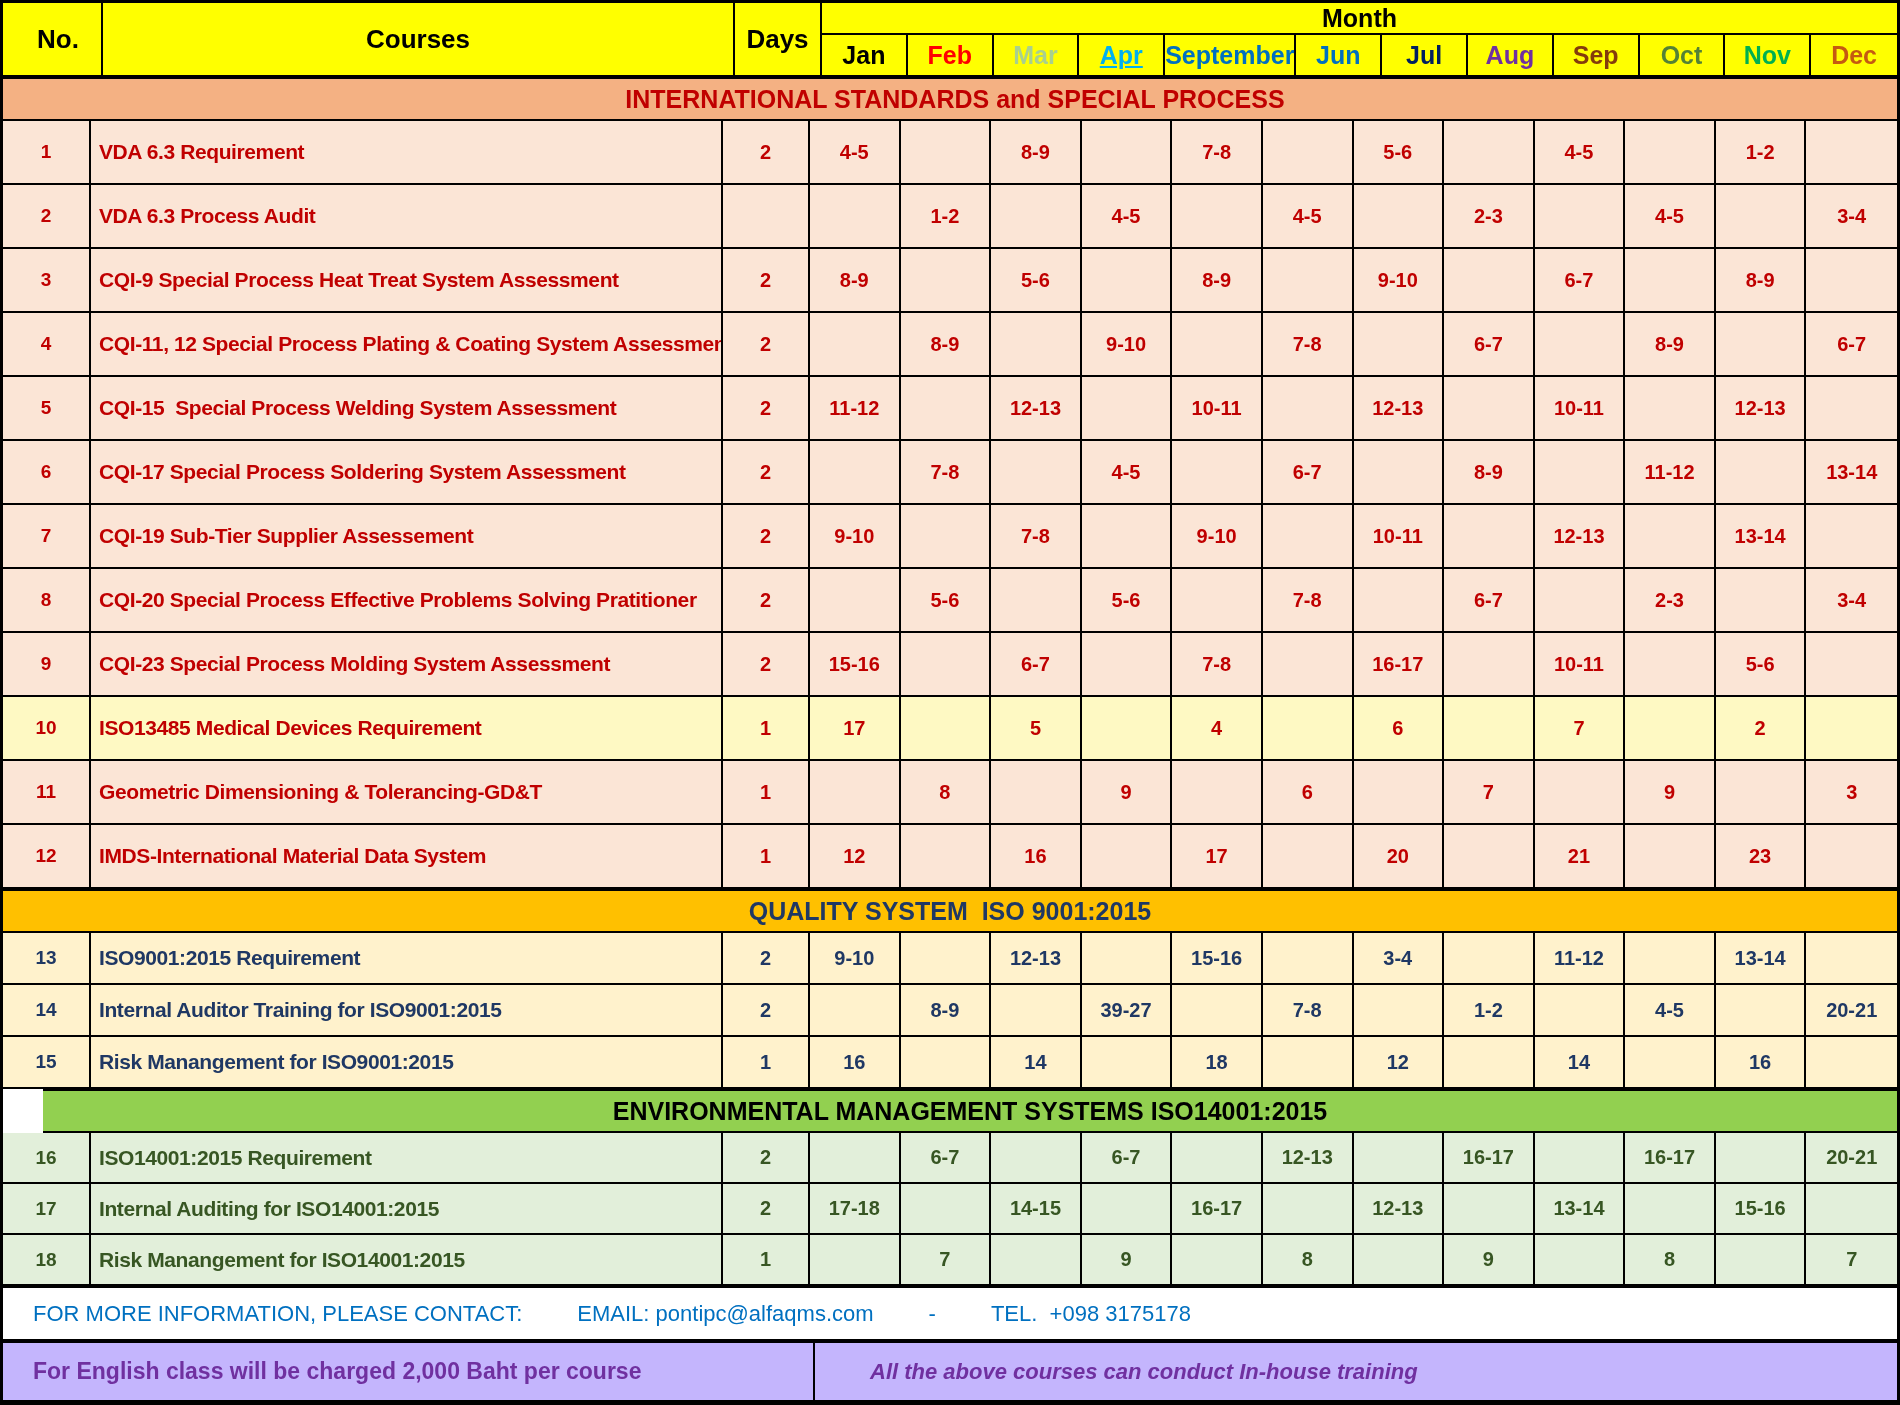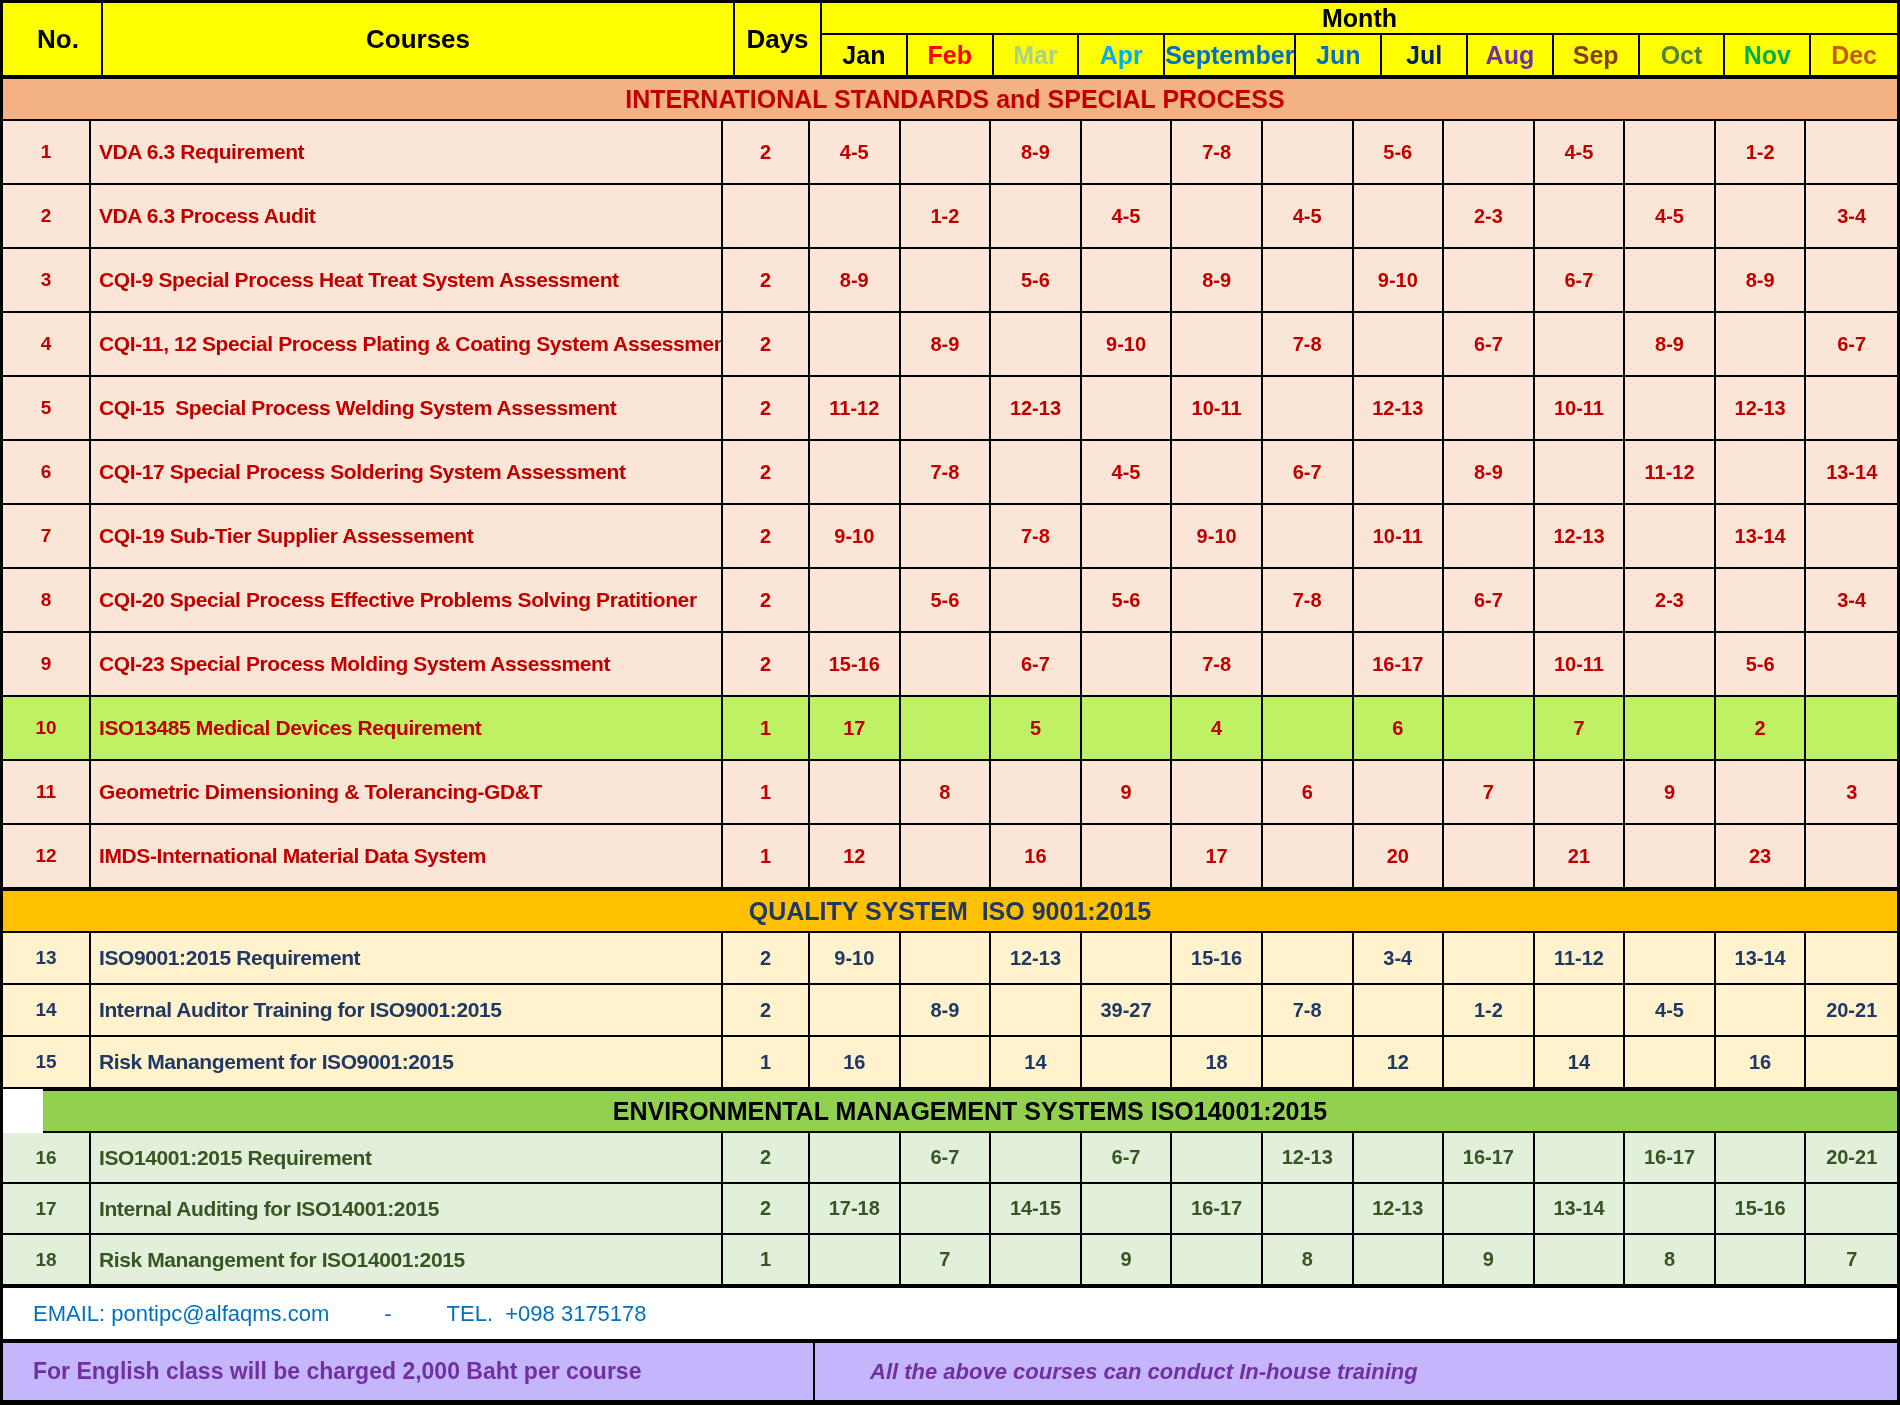--- a/index.html
+++ b/index.html
@@ -78,21 +78,21 @@
   <div class="header-row">
     <div class="hcell">No.</div>
     <div class="hcell">Courses</div>
     <div class="hcell">Days</div>
     <div class="month-block">
       <div class="month-banner">Month</div>
       <div class="months-grid" id="months-row">
           <div class="month-cell" style="color: #000000;">Jan</div>
           <div class="month-cell" style="color: rgb(255, 0, 0);">Feb</div>
           <div class="month-cell" style="color: rgb(169, 208, 142);">Mar</div>
-          <div class="month-cell" style="color: rgb(0, 176, 240);">Apr</div>
+          <div class="month-cell" style="color: rgb(0, 176, 240); text-decoration: underline;">Apr</div>
           <div class="month-cell" style="color: rgb(0, 112, 192);">September</div>
           <div class="month-cell" style="color: rgb(0, 112, 192);">Jun</div>
           <div class="month-cell" style="color: rgb(0, 32, 96);">Jul</div>
           <div class="month-cell" style="color: rgb(112, 48, 160);">Aug</div>
           <div class="month-cell" style="color: rgb(132, 60, 12);">Sep</div>
           <div class="month-cell" style="color: rgb(84, 130, 53);">Oct</div>
           <div class="month-cell" style="color: rgb(0, 176, 80);">Nov</div>
           <div class="month-cell" style="color: rgb(197, 90, 17);">Dec</div>
         </div>
     </div>
@@ -246,21 +246,21 @@
         <div class="cell c-date"></div>
         <div class="cell c-date">7-8</div>
         <div class="cell c-date"></div>
         <div class="cell c-date">16-17</div>
         <div class="cell c-date"></div>
         <div class="cell c-date">10-11</div>
         <div class="cell c-date"></div>
         <div class="cell c-date">5-6</div>
         <div class="cell c-date"></div>
       </div>
-      <div class="row row-s0" style="background: #bef264; color: rgb(192, 0, 0);">
+      <div class="row row-s0" style="background: #fef9c3; color: rgb(192, 0, 0);">
         <div class="cell c-no">10</div>
         <div class="cell c-course">ISO13485 Medical Devices Requirement</div>
         <div class="cell c-days">1</div>
         <div class="cell c-date">17</div>
         <div class="cell c-date"></div>
         <div class="cell c-date">5</div>
         <div class="cell c-date"></div>
         <div class="cell c-date">4</div>
         <div class="cell c-date"></div>
         <div class="cell c-date">6</div>
@@ -404,20 +404,21 @@
         <div class="cell c-date"></div>
         <div class="cell c-date">9</div>
         <div class="cell c-date"></div>
         <div class="cell c-date">8</div>
         <div class="cell c-date"></div>
         <div class="cell c-date">7</div>
       </div>
     </div>
 
   <div class="contact-row">
+    <span>FOR MORE INFORMATION, PLEASE CONTACT:</span>
     <span>EMAIL: pontipc@alfaqms.com</span>
     <span>-</span>
     <span>TEL.  +098 3175178</span>
   </div>
 
   <div class="notes-row">
     <div class="note-cell note-left">For English class will be charged 2,000 Baht per course</div>
     <div class="note-cell note-right">All the above courses can conduct In-house training</div>
   </div>
 

